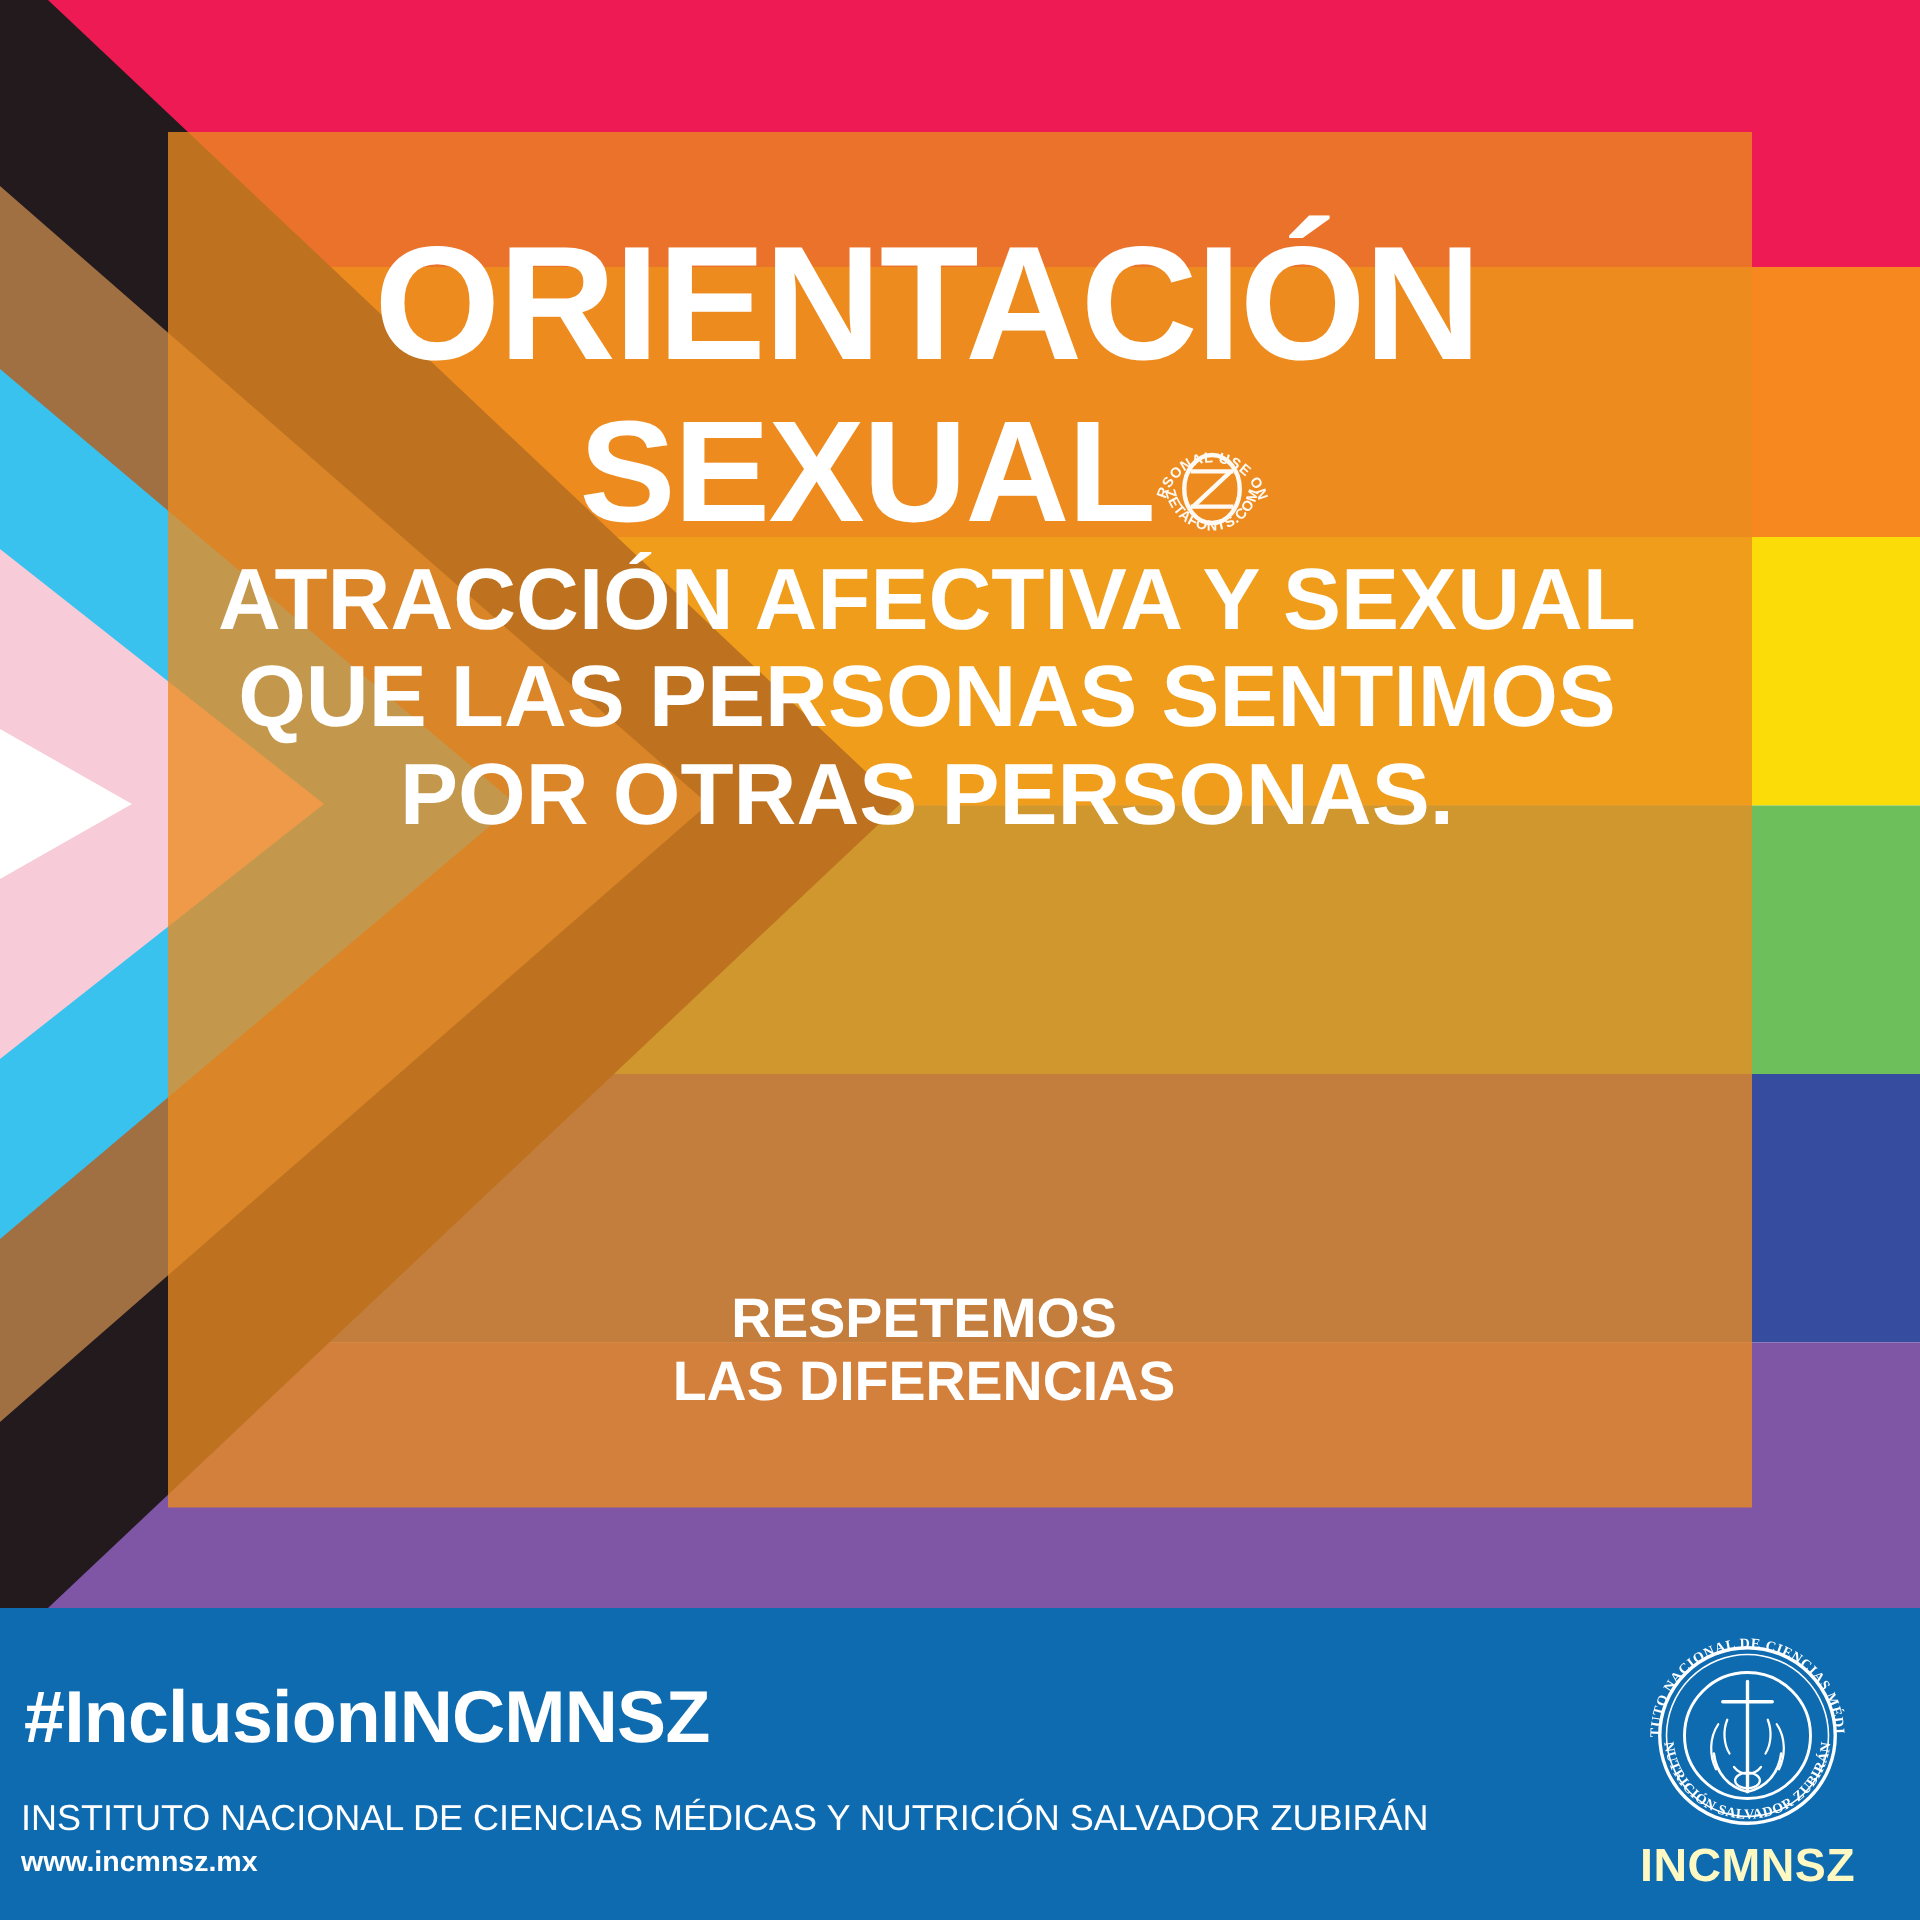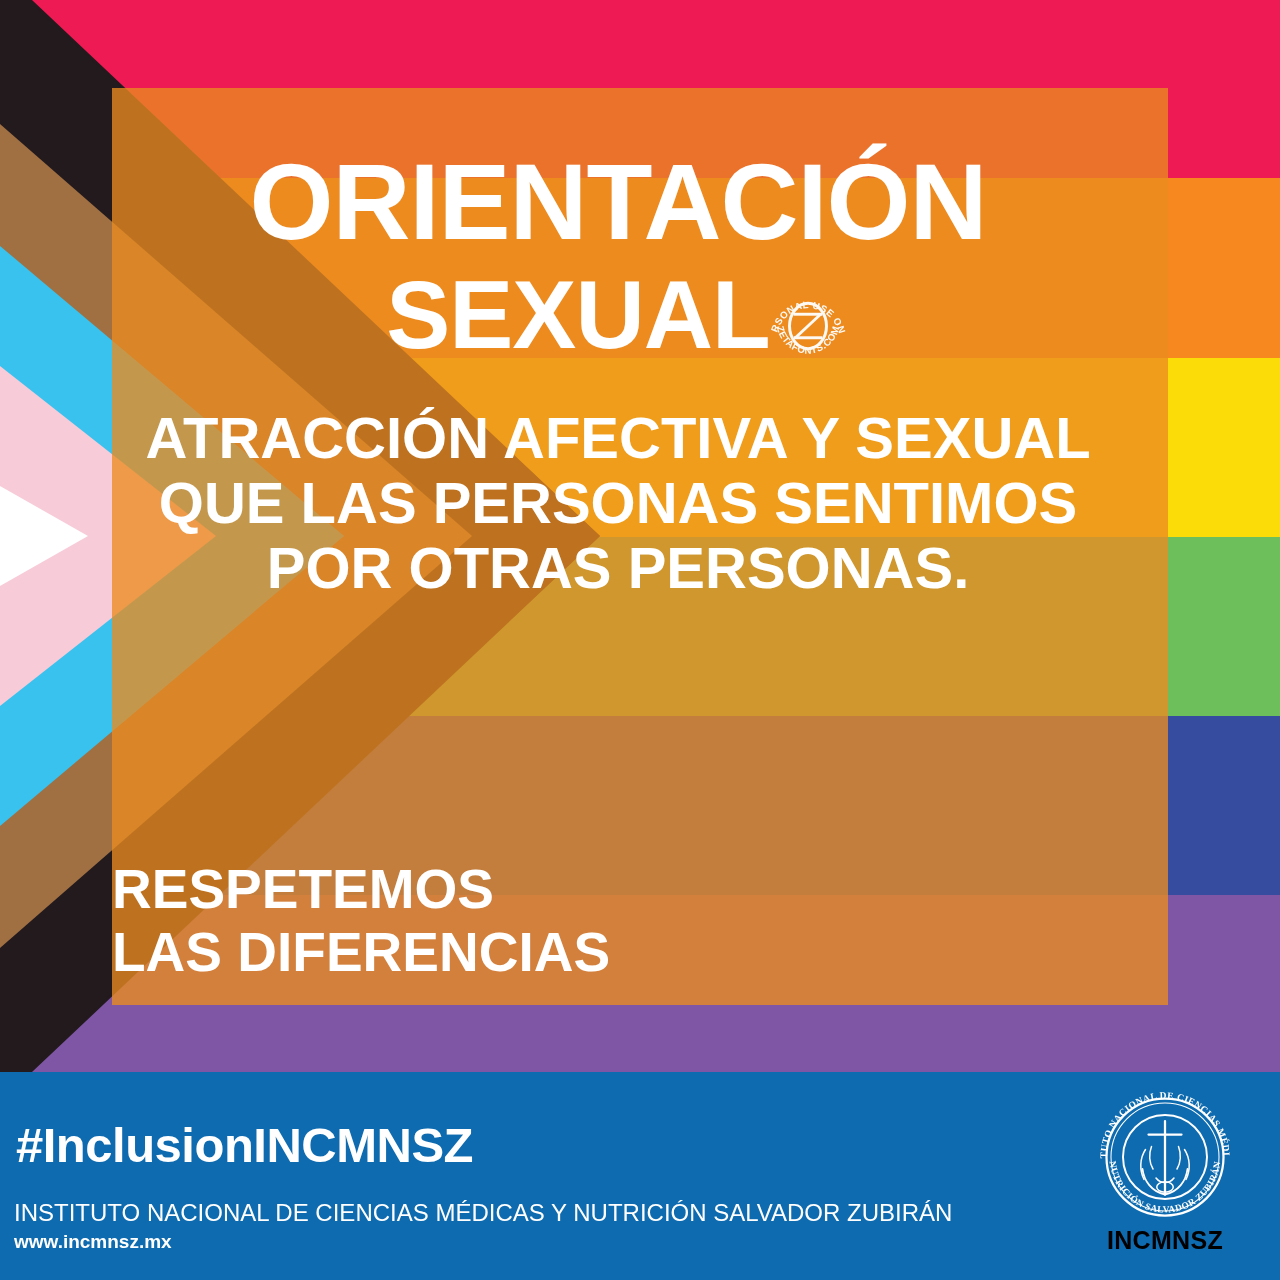--- a/index.html
+++ b/index.html
@@ -90,38 +90,37 @@
     position:relative;
     width:84px; height:84px;
     margin-left:-4px;
     margin-top:22px;
     flex:0 0 auto;
     opacity:0.95;
   }
   .zeta-badge svg { display:block; width:84px; height:84px; }
 
   .body-text {
-    margin-top:38px;
     font-size:58px;
     font-weight:bold;
     line-height:1.12;
     letter-spacing:0px;
     text-transform:uppercase;
   }
 
   .slogan {
     position:absolute;
     left:0; right:4px;
     top:770px;
-    font-size:55px;
+    font-size:37px;
     font-weight:bold;
     line-height:1.14;
     letter-spacing:0px;
     text-transform:uppercase;
-    text-align:left;
+    text-align:center;
   }
 
   
   .footer {
     position:absolute;
     left:0; top:1072px;
     width:1280px; height:208px;
     background:#0E6BB0;
   }
 
@@ -148,23 +147,23 @@
   
   .brand {
     position:absolute;
     right:20px; top:10px;
     width:190px; height:190px;
     text-align:center;
   }
   .brand-seal { width:150px; height:150px; margin:0 auto; display:block; }
   .brand-name {
     margin-top:-6px;
-    font-size:25px;
-    font-weight:bold;
-    color:#000000;
+    font-size:31px;
+    font-weight:bold;
+    color:#fef9c3;
     letter-spacing:0.3px;
   }
 </style>
 </head>
 <body>
 
 <div class="poster">
 
   <div class="flag">
 

